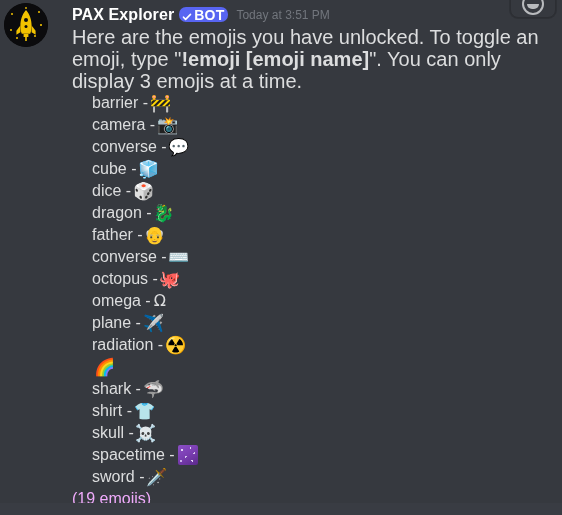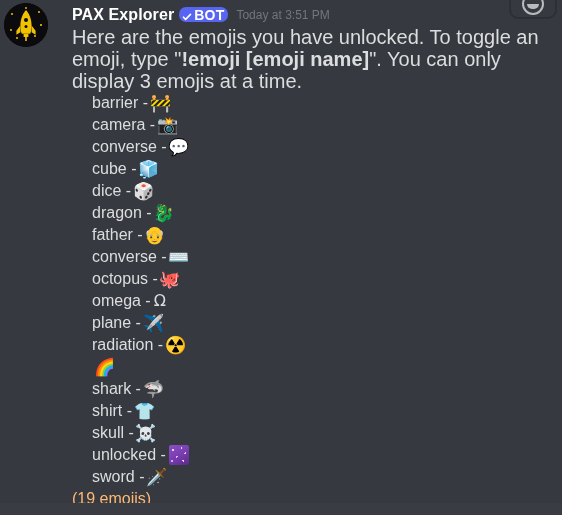--- a/index.html
+++ b/index.html
@@ -164,21 +164,21 @@
   }
   .emoji-row .custom-emoji {
     width: 20px;
     height: 20px;
     margin-left: 3px;
     display: inline-block;
     border-radius: 2px;
     vertical-align: middle;
   }
   .footer-count {
-    color: #fdba74;
+    color: #f0abfc;
     font-size: 16px;
     line-height: 22px;
     height: 22px;
   }
 
   .bottom-strip {
     position: absolute;
     left: 0;
     right: 0;
     bottom: 0;
@@ -295,21 +295,21 @@
           </div>
           <div class="emoji-row">
             <span class="label">shirt - </span>
             <span class="glyph">👕</span>
           </div>
           <div class="emoji-row">
             <span class="label">skull - </span>
             <span class="glyph">☠️</span>
           </div>
           <div class="emoji-row">
-            <span class="label">unlocked - </span>
+            <span class="label">spacetime - </span>
             <span class="custom-emoji" style="background: radial-gradient(circle at 20% 25%, rgb(227, 213, 245) 0px, rgb(227, 213, 245) 1px, transparent 1px), radial-gradient(circle at 62% 15%, rgb(227, 213, 245) 0px, rgb(227, 213, 245) 1px, transparent 1px), radial-gradient(circle at 82% 42%, rgb(216, 197, 239) 0px, rgb(216, 197, 239) 1px, transparent 1px), radial-gradient(circle at 38% 58%, rgb(216, 197, 239) 0px, rgb(216, 197, 239) 1px, transparent 1px), radial-gradient(circle at 72% 78%, rgb(227, 213, 245) 0px, rgb(227, 213, 245) 1px, transparent 1px), radial-gradient(circle at 14% 80%, rgb(201, 176, 232) 0px, rgb(201, 176, 232) 1px, transparent 1px), linear-gradient(150deg, rgb(139, 79, 196) 0%, rgb(124, 63, 180) 45%, rgb(91, 42, 138) 100%);"></span>
           </div>
           <div class="emoji-row">
             <span class="label">sword - </span>
             <span class="glyph">🗡️</span>
           </div>
         </div>
 
       <div class="footer-count">(19 emojis)</div>
 

